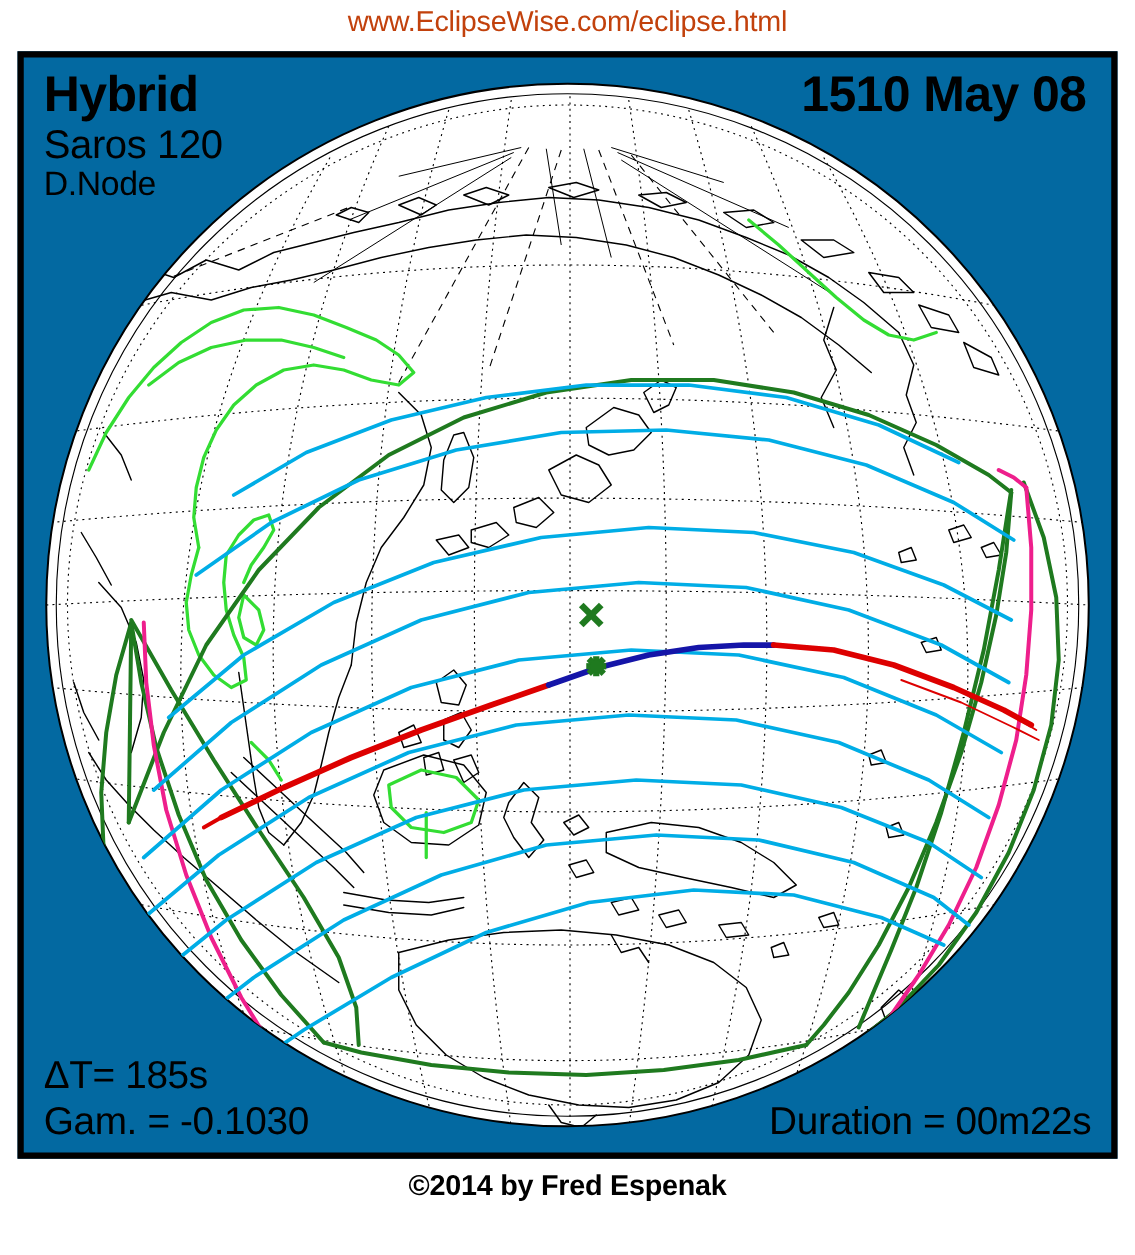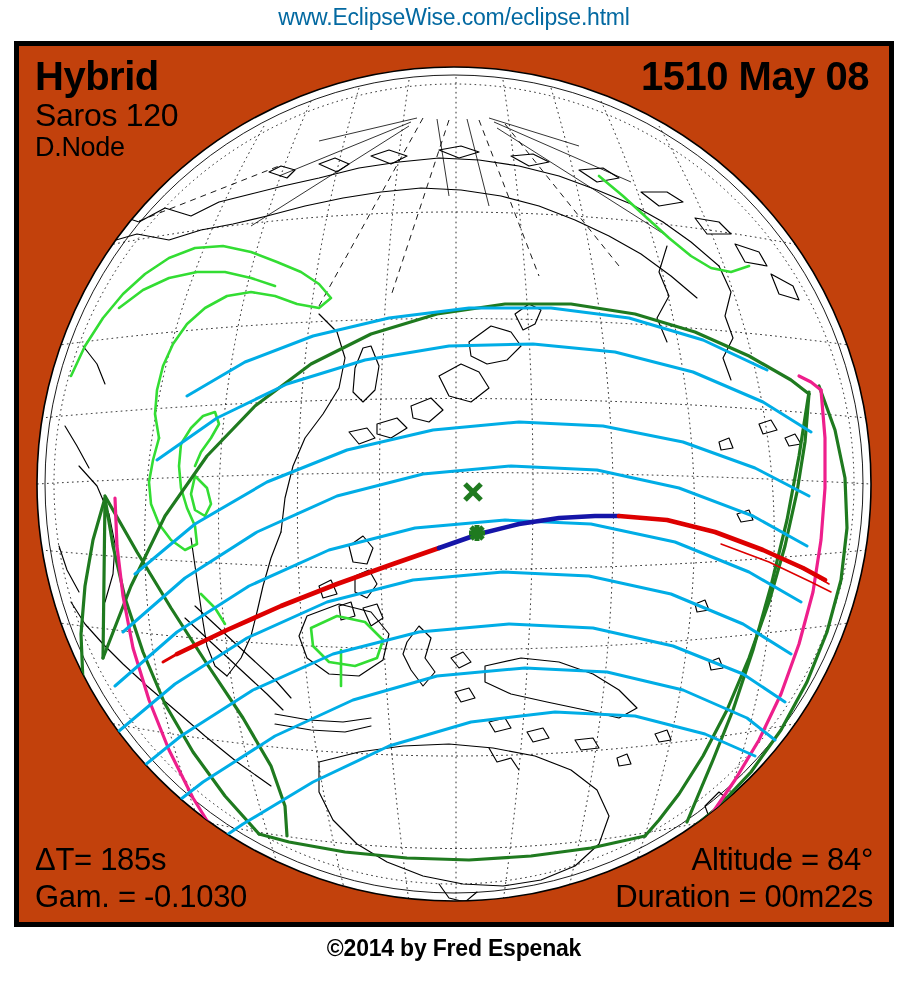--- a/index.html
+++ b/index.html
@@ -1,26 +1,26 @@
 <!DOCTYPE html>
 <html><head>
 <meta charset="utf-8">
 <style>
   html,body{margin:0;padding:0;background:#ffffff;}
   body{width:908px;height:1004px;font-family:"Liberation Sans",sans-serif;color:#000;}
   #page{position:relative;width:908px;height:1004px;overflow:hidden;background:#fff;}
 
   #url-line{
     position:absolute;left:0;top:4px;width:908px;text-align:center;
-    font-size:23px;letter-spacing:-0.2px;color:#0369a1;
+    font-size:23px;letter-spacing:-0.2px;color:#c2410c;
   }
 
   #frame{
     position:absolute;left:14px;top:41px;width:880px;height:886px;
-    border:5px solid #000;box-sizing:border-box;background:#c2410c;
+    border:5px solid #000;box-sizing:border-box;background:#0369a1;
   }
 
   #globe-holder{position:absolute;left:0;top:0;width:870px;height:876px;}
   #globe-svg{position:absolute;left:0;top:0;}
 
   .corner{position:absolute;z-index:5;line-height:1.0;white-space:nowrap;}
   #tl{left:16px;top:10px;}
   #tr{right:20px;top:10px;}
   #bl{left:16px;bottom:10px;}
   #br{right:16px;bottom:10px;text-align:right;}
@@ -311,21 +311,20 @@
     <div class="corner" id="tr">
       <span class="big-bold">1510 May 08</span>
     </div>
 
     <div class="corner" id="bl">
       <span class="stat">ΔT=    185s</span>
       <span class="stat">Gam. = -0.1030</span>
     </div>
 
     <div class="corner" id="br">
-      <span class="stat">Altitude = 84°</span>
       <span class="stat">Duration = 00m22s</span>
     </div>
 
   </div>
 
   <div id="footer">
     <span id="copyright">©2014 by Fred Espenak</span>
   </div>
 
 </div>

